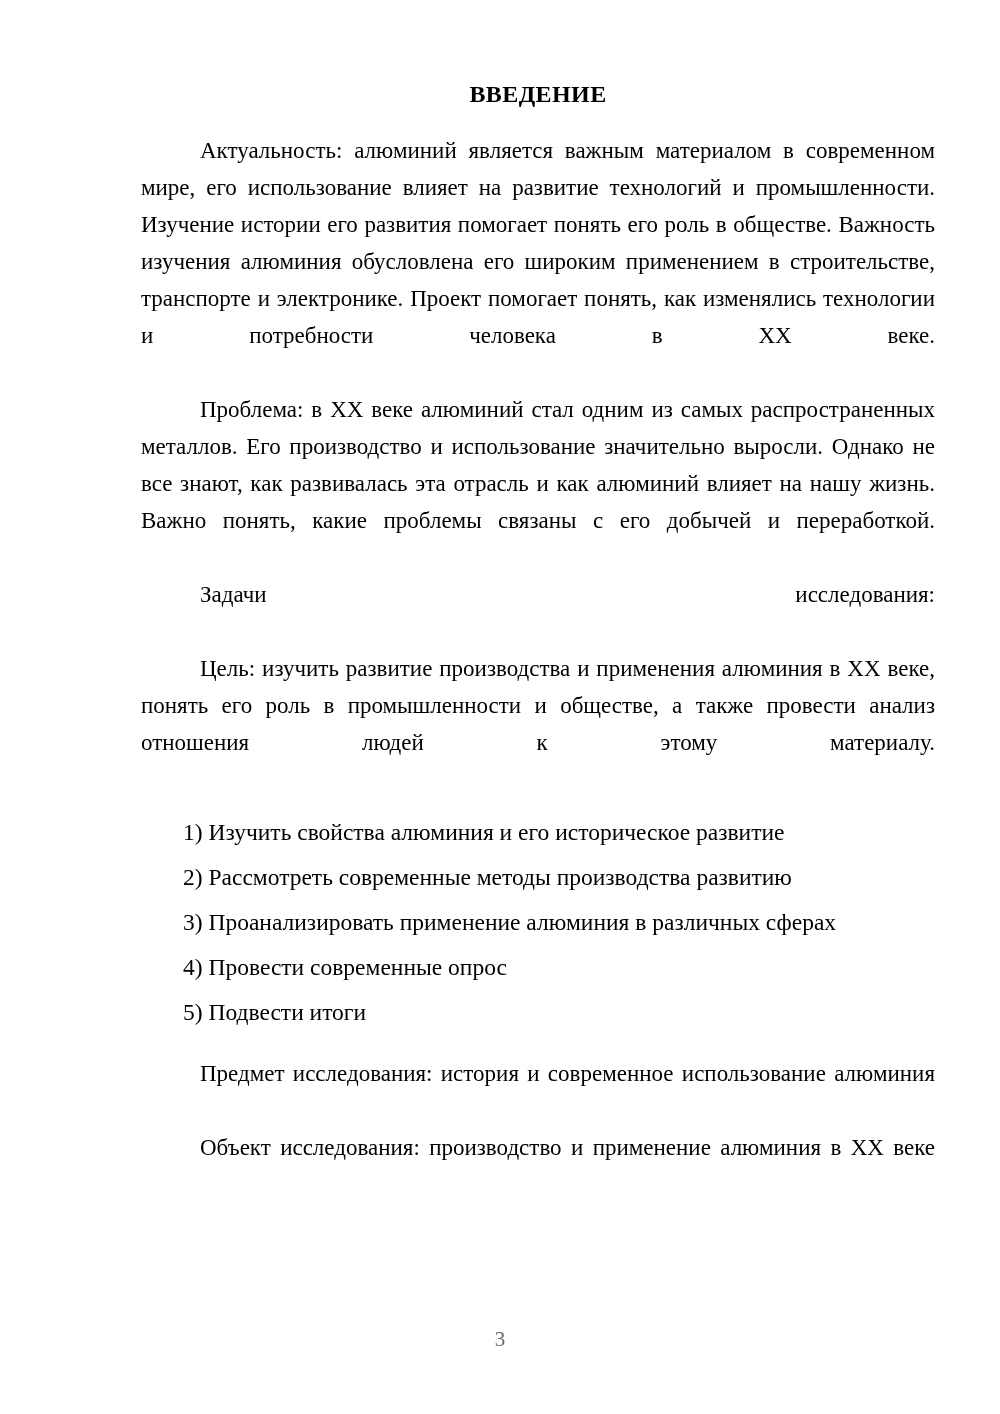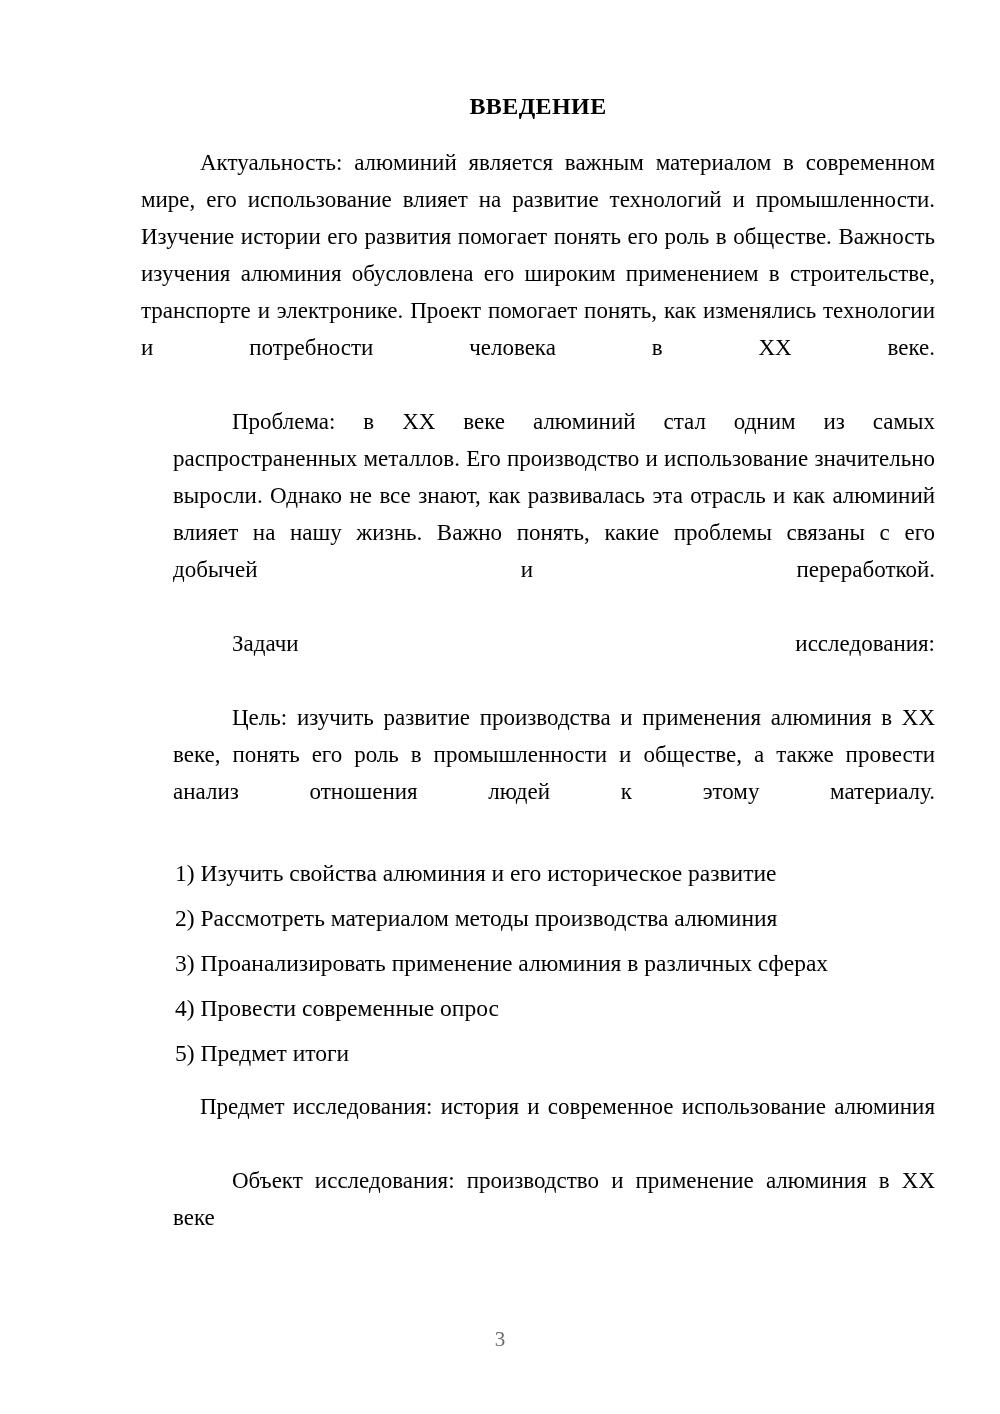--- a/index.html
+++ b/index.html
@@ -15,21 +15,21 @@
     background: #ffffff;
     margin: 0 auto;
     overflow: hidden;
     font-family: "Liberation Serif", "DejaVu Serif", serif;
     color: #000000;
     box-sizing: border-box;
   }
   .content {
     position: absolute;
     left: 141px;
-    top: 88px;
+    top: 76px;
     width: 794px;
   }
   .doc-title {
     font-size: 24px;
     font-weight: bold;
     text-align: center;
     line-height: 37px;
     margin: 0 0 19px 0;
     letter-spacing: 0.4px;
   }
@@ -37,25 +37,24 @@
     font-size: 23px;
     line-height: 37px;
     text-align: justify;
     text-justify: inter-word;
     text-indent: 59px;
     margin: 0 0 0 0;
     hyphens: none;
   }
   .para + .para {
     margin-top: 0;
-    margin-left: 32px;
   }
   .list {
     list-style: none;
-    margin: 0;
+    margin: 8px;
     padding: 0;
   }
   .list-item {
     font-size: 23.5px;
     line-height: 37px;
     text-align: left;
     margin: 0;
     padding: 0 0 0 34px;
     height: 45px;
   }
@@ -96,33 +95,33 @@
 
     <div class="gap-small"></div>
 
     <ul class="list">
       <li class="list-item">
         <span>1) </span>
         <span>Изучить свойства алюминия и его историческое развитие</span>
       </li>
       <li class="list-item">
         <span>2) </span>
-        <span>Рассмотреть материалом методы производства алюминия</span>
+        <span>Рассмотреть современные методы производства развитию</span>
       </li>
       <li class="list-item">
         <span>3) </span>
         <span>Проанализировать применение алюминия в различных сферах</span>
       </li>
       <li class="list-item">
         <span>4) </span>
         <span>Провести современные опрос</span>
       </li>
       <li class="list-item">
         <span>5) </span>
-        <span>Предмет итоги</span>
+        <span>Подвести итоги</span>
       </li>
     </ul>
 
     <div class="gap-small"></div>
 
     <p class="para">Предмет исследования: история и современное использование алюминия</p>
 
     <p class="para">Объект исследования: производство и применение алюминия в XX веке</p>
 
 

